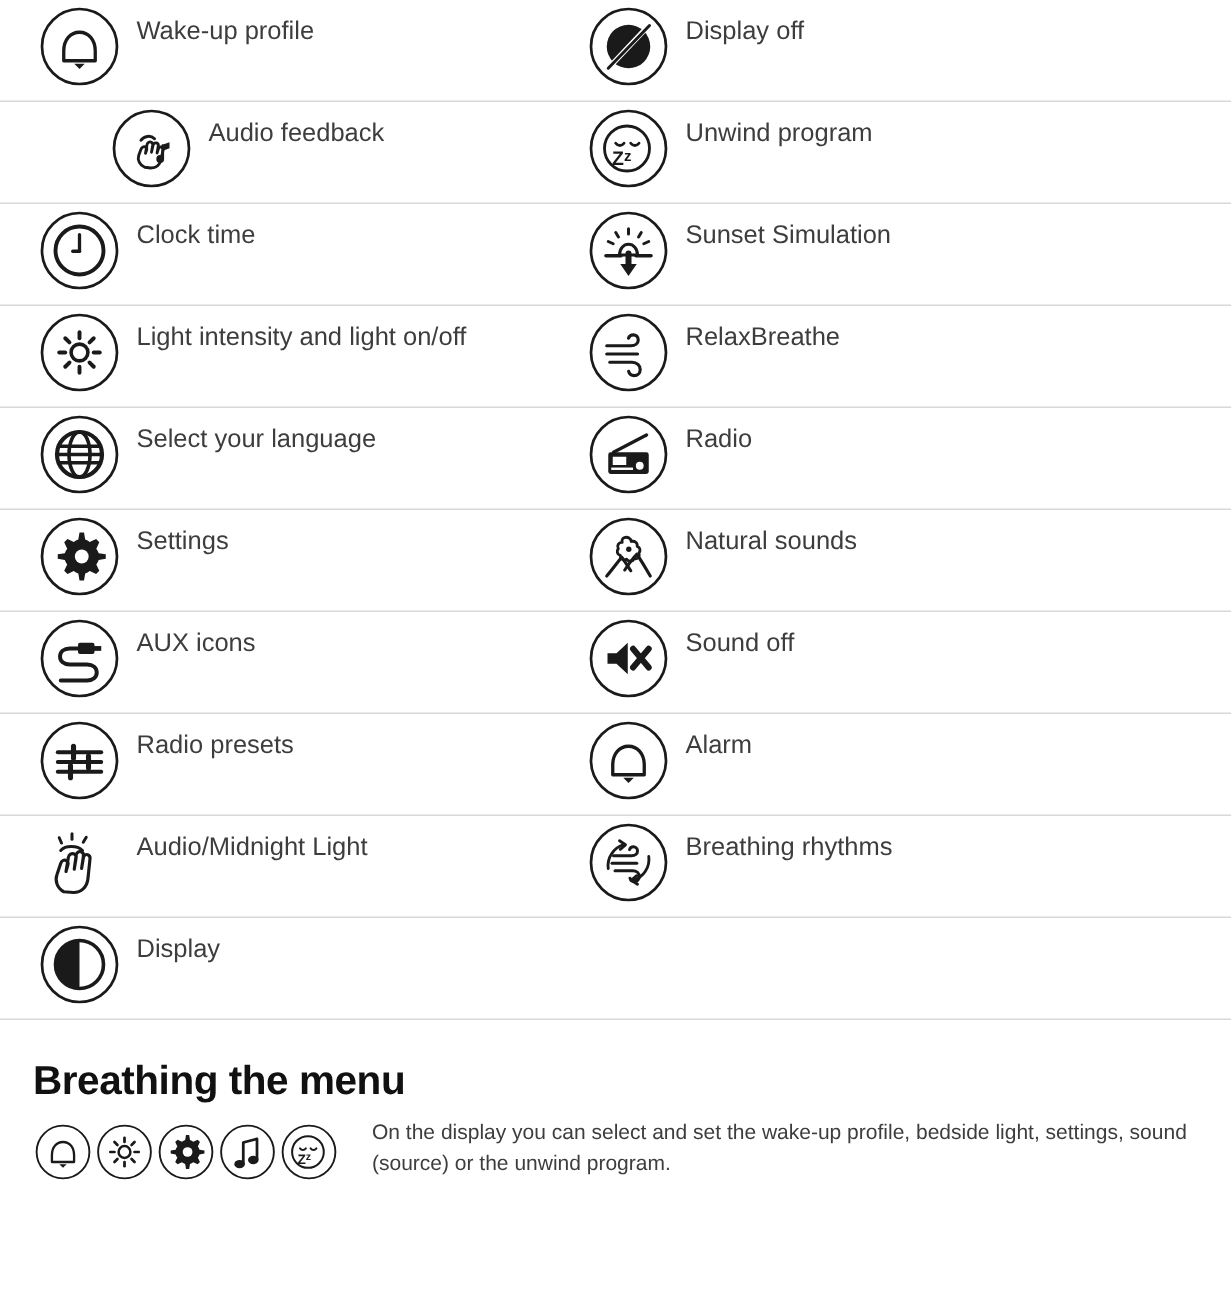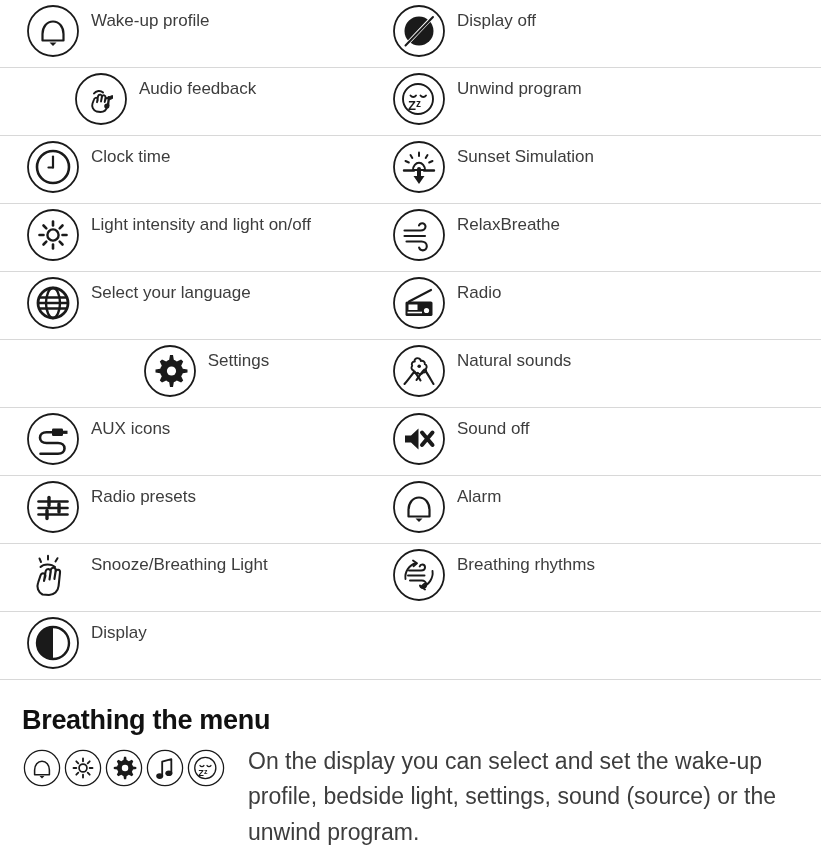--- a/index.html
+++ b/index.html
@@ -76,21 +76,21 @@
   }
   .nav-icons {
     display: flex;
     align-items: center;
     padding-left: 22px;
     padding-top: 6px;
     gap: 1px;
   }
   .nav-icons .icon-wrap { width: 40px; height: 40px; }
   .nav-text {
-    font-size: 23px;
+    font-size: 14px;
     color: #3d3d3d;
     line-height: 1.55;
     padding-left: 22px;
     padding-top: 2px;
     max-width: 600px;
   }
 
   svg { display: block; }
 </style>
 </head>
@@ -256,21 +256,21 @@
                   <path d="M15.5 36.5 L30 36.5" stroke="#ffffff" stroke-width="1.6"></path>
                   <circle cx="34.5" cy="34.5" r="2.6" fill="#ffffff"></circle>
                 </svg>
               </span>
               <span class="row-label">Radio</span>
             </div>
           </td>
         </tr>
         <tr>
           <td colspan="1" style="width: 386px;">
-            <div class="cell cell-left" style="padding-left: 26px; justify-content: center;">
+            <div class="cell cell-left" style="padding-left: 26px;">
               <span class="icon-wrap">
                 <svg width="54" height="54" viewBox="0 0 54 54" xmlns="http://www.w3.org/2000/svg">
                   <circle cx="27" cy="27" r="25" stroke="#1a1a1a" stroke-width="1.8" fill="none"></circle>
                   <path d="M27 13.5 L30 13.5 L30.8 18.2 C31.9 18.6 32.9 19.2 33.8 19.9 L38.1 17.9 L40.2 20 L38.2 24.3 C38.9 25.2 39.5 26.2 39.8 27.3 L44.5 28 L44.5 31 L39.8 31.8 C39.5 32.9 38.9 33.9 38.2 34.8 L40.2 39 L38.1 41.1 L33.8 39.1 C32.9 39.8 31.9 40.4 30.8 40.8 L30 45.5 L27 45.5 L26.2 40.8 C25.1 40.4 24.1 39.8 23.2 39.1 L19 41.1 L16.8 39 L18.8 34.8 C18.1 33.9 17.5 32.9 17.2 31.8 L12.5 31 L12.5 28 L17.2 27.3 C17.5 26.2 18.1 25.2 18.8 24.3 L16.8 20 L19 17.9 L23.2 19.9 C24.1 19.2 25.1 18.6 26.2 18.2 Z" fill="#1a1a1a" transform="translate(0,-2.5) scale(1)"></path>
                   <circle cx="28.5" cy="27" r="4.6" fill="#ffffff"></circle>
                 </svg>
               </span>
               <span class="row-label">Settings</span>
             </div>
           </td>
@@ -353,21 +353,21 @@
                 <svg width="54" height="54" viewBox="0 0 54 54" xmlns="http://www.w3.org/2000/svg">
                   <g stroke="#1a1a1a" stroke-width="2" stroke-linecap="round" fill="none">
                     <path d="M15 14 L13.5 10.5"></path>
                     <path d="M22 11.5 L22 7.8"></path>
                     <path d="M29.5 13.5 L31.5 10.2"></path>
                     <path d="M14.5 19 C17.5 15.5 25.5 15.5 29 19"></path>
                   </g>
                   <path d="M16.5 46.5 C12 44 10.5 39 12 35 L14.5 27.5 C15.2 25.5 17 25 18.2 25.7 C19.3 26.3 19.6 27.6 19.2 28.8 L18 33 L19.6 23.5 C20 21.5 21.8 20.8 23.1 21.2 C24.3 21.6 25 22.8 24.7 24.2 L23.5 31.5 L24.8 22 C25.1 20.2 26.7 19.4 28 19.8 C29.2 20.2 29.9 21.4 29.6 22.8 L28.4 31 L29.6 23.8 C29.9 22.1 31.3 21.4 32.5 21.8 C33.6 22.2 34.2 23.3 34 24.6 L32.6 38 C32 43.5 28 47 23 47 Z" stroke="#1a1a1a" fill="none" stroke-linecap="round" stroke-linejoin="round" stroke-width="2.1"></path>
                 </svg>
               </span>
-              <span class="row-label">Snooze/Breathing Light</span>
+              <span class="row-label">Audio/Midnight Light</span>
             </div>
           </td>
           <td colspan="1" style="width: 435px;">
             <div class="cell cell-left" style="padding-left: 6px;">
               <span class="icon-wrap">
                 <svg width="54" height="54" viewBox="0 0 54 54" xmlns="http://www.w3.org/2000/svg">
                   <circle cx="27" cy="27" r="25" stroke="#1a1a1a" stroke-width="1.8" fill="none"></circle>
                   <path d="M17 22.5 L29 22.5 C31.5 22.5 33 21.1 33 19.3 C33 17.7 31.8 16.5 30.3 16.5 C29 16.5 28 17.3 27.7 18.4" stroke="#1a1a1a" fill="none" stroke-linecap="round" stroke-linejoin="round" stroke-width="2"></path>
                   <path d="M16 27.5 L32.5 27.5" stroke="#1a1a1a" fill="none" stroke-linecap="round" stroke-linejoin="round" stroke-width="2"></path>
                   <path d="M18 32.5 L29.8 32.5 C32.4 32.5 34.2 34.2 34.2 36.4 C34.2 38.4 32.7 39.8 31 39.8 C29.5 39.8 28.3 38.8 28 37.5" stroke="#1a1a1a" fill="none" stroke-linecap="round" stroke-linejoin="round" stroke-width="2"></path>

